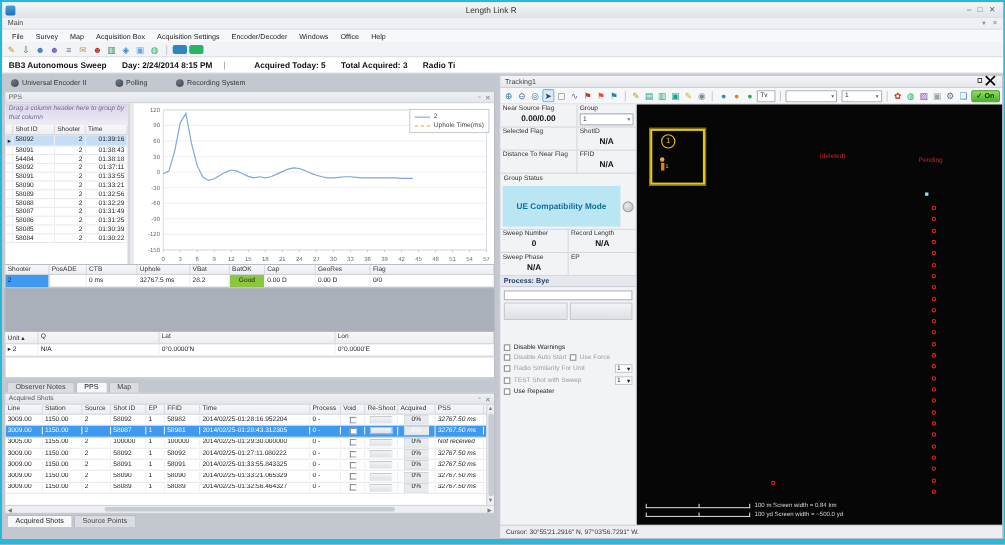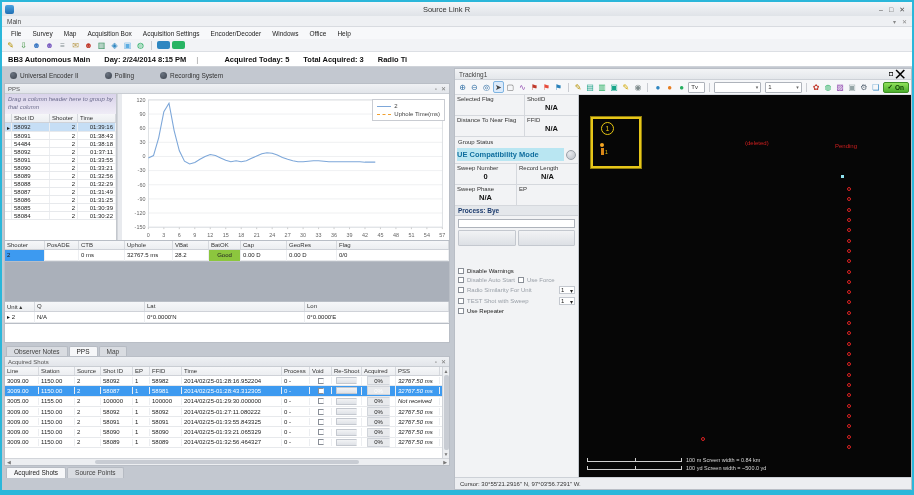--- a/index.html
+++ b/index.html
@@ -101,21 +101,21 @@
   .on-chip { margin-left:auto; height:11px; background:linear-gradient(#8fe05a,#4caf2e); border:1px solid #3d8f24; border-radius:2px; color:#0c3a02; font-size:6.5px; font-weight:bold; display:flex; align-items:center; gap:2px; padding:0 4px; }
 
   .rp-body { flex:1; display:flex; min-height:0; }
   .ctrl-col { width:124px; flex:none; background:#f2f3f5; border-right:1px solid #c3c7cd; display:flex; flex-direction:column; font-size:6px; }
   .ctl-grid { display:flex; border-bottom:1px solid #d5d8dd; }
   .ctl-cell { border-right:1px solid #d5d8dd; padding:1px 2px; }
   .ctl-cell:last-child { border-right:none; }
   .ctl-lab { font-size:6px; color:#333; display:block; }
   .ctl-val { display:block; text-align:center; font-size:7.5px; font-weight:bold; color:#111; padding:1px 0 2px; }
   .banner-row { display:flex; align-items:center; gap:2px; padding:2px; border-bottom:1px solid #d5d8dd; }
-  .ue-banner { flex:1; background:#b9e6f2; color:#0f6e9e; font-weight:bold; font-size:7.5px; text-align:left; padding:2px 0; white-space:nowrap; }
+  .ue-banner { flex:1; background:#b9e6f2; color:#0f6e9e; font-weight:bold; font-size:7.5px; text-align:center; padding:14px 0; white-space:nowrap; }
   .circ-btn { width:10px; height:10px; border-radius:50%; background:radial-gradient(circle at 35% 30%, #e8eaee, #b9bec6); border:1px solid #9aa0a8; flex:none; }
   .proc-head { background:#e4e7eb; border-bottom:1px solid #cdd1d7; padding:1px 3px; font-size:6.5px; font-weight:bold; color:#1d3c6e; }
   .proc-input { height:9px; background:#fff; border:1px solid #aeb3bb; margin:3px 3px 2px; }
   .proc-btns { display:flex; gap:2px; padding:0 3px 4px; }
   .proc-btns div { flex:1; height:16px; background:linear-gradient(#f2f3f5,#dde0e5); border:1px solid #c4c8cf; border-radius:1px; }
   .chk-rows { padding:4px 3px 0; display:flex; flex-direction:column; gap:3px; }
   .chk-line { display:flex; align-items:center; gap:3px; }
   .chk-box { width:6px; height:6px; border:1px solid #8a8f97; background:#fff; flex:none; }
   .chk-line span.muted { color:#9aa0a8; }
   .chk-line span { font-size:6px; color:#222; white-space:nowrap; overflow:hidden; }
@@ -142,21 +142,21 @@
   .rp-status { height:12px; flex:none; background:#eceef1; border-top:1px solid #cdd1d7; display:flex; align-items:center; padding:0 5px; }
   .rp-status span { font-size:6px; color:#333; }
 </style>
 </head>
 <body>
 
 <div class="window">
 
   <div class="titlebar">
     <div class="appicon"></div>
-    <div class="title-text">Source Link R</div>
+    <div class="title-text">Length Link R</div>
     <div class="win-controls">
       <span>–</span>
       <span>□</span>
       <span>✕</span>
     </div>
   </div>
 
   <div class="main-strip">
     <span class="lbl">Main</span>
     <span class="mini">▾</span>
@@ -186,21 +186,21 @@
       <span class="tb-icon" style="color: rgb(46, 139, 87);">▥</span>
       <span class="tb-icon" style="color: rgb(46, 134, 193);">◈</span>
       <span class="tb-icon" style="color: rgb(93, 173, 226);">▣</span>
       <span class="tb-icon" style="color: rgb(39, 174, 96);">◍</span>
       <span class="tb-sep"></span>
       <span class="chip" style="background: rgb(46, 134, 193);"></span>
       <span class="chip" style="background: rgb(40, 180, 99);"></span>
     </div>
 
   <div class="infobar">
-    <b>BB3 Autonomous Main</b>
+    <b>BB3 Autonomous Sweep</b>
     <span class="gap1"></span>
     <b>Day: 2/24/2014 8:15 PM</b>
     <span class="sep">|</span>
     <span class="gap3"></span>
     <b>Acquired Today: 5</b>
     <span class="gap1"></span>
     <b>Total Acquired: 3</b>
     <span class="gap1"></span>
     <b>Radio Ti</b>
   </div>
@@ -680,20 +680,33 @@
           <span class="tb-icon" style="color: rgb(86, 101, 115);">⚙</span>
           <span class="tb-icon" style="color: rgb(46, 134, 193);">❏</span>
           <div class="on-chip">✓ <span>On</span></div>
         </div>
 
       <div class="rp-body">
 
         <div class="ctrl-col">
           <div class="ctl-grid">
             <div class="ctl-cell" style="width:70px;">
+              <span class="ctl-lab">Near Source Flag</span>
+              <span class="ctl-val">0.00/0.00</span>
+            </div>
+            <div class="ctl-cell" style="flex:1;">
+              <span class="ctl-lab">Group</span>
+              <div class="combo" style="margin-top:1px;">
+                  <span>1</span>
+                  <span class="arr">▾</span>
+                </div>
+            </div>
+          </div>
+          <div class="ctl-grid">
+            <div class="ctl-cell" style="width:70px;">
               <span class="ctl-lab">Selected Flag</span>
               <span class="ctl-val">&nbsp;</span>
             </div>
             <div class="ctl-cell" style="flex:1;">
               <span class="ctl-lab">ShotID</span>
               <span class="ctl-val">N/A</span>
             </div>
           </div>
           <div class="ctl-grid">
             <div class="ctl-cell" style="width:70px;">

